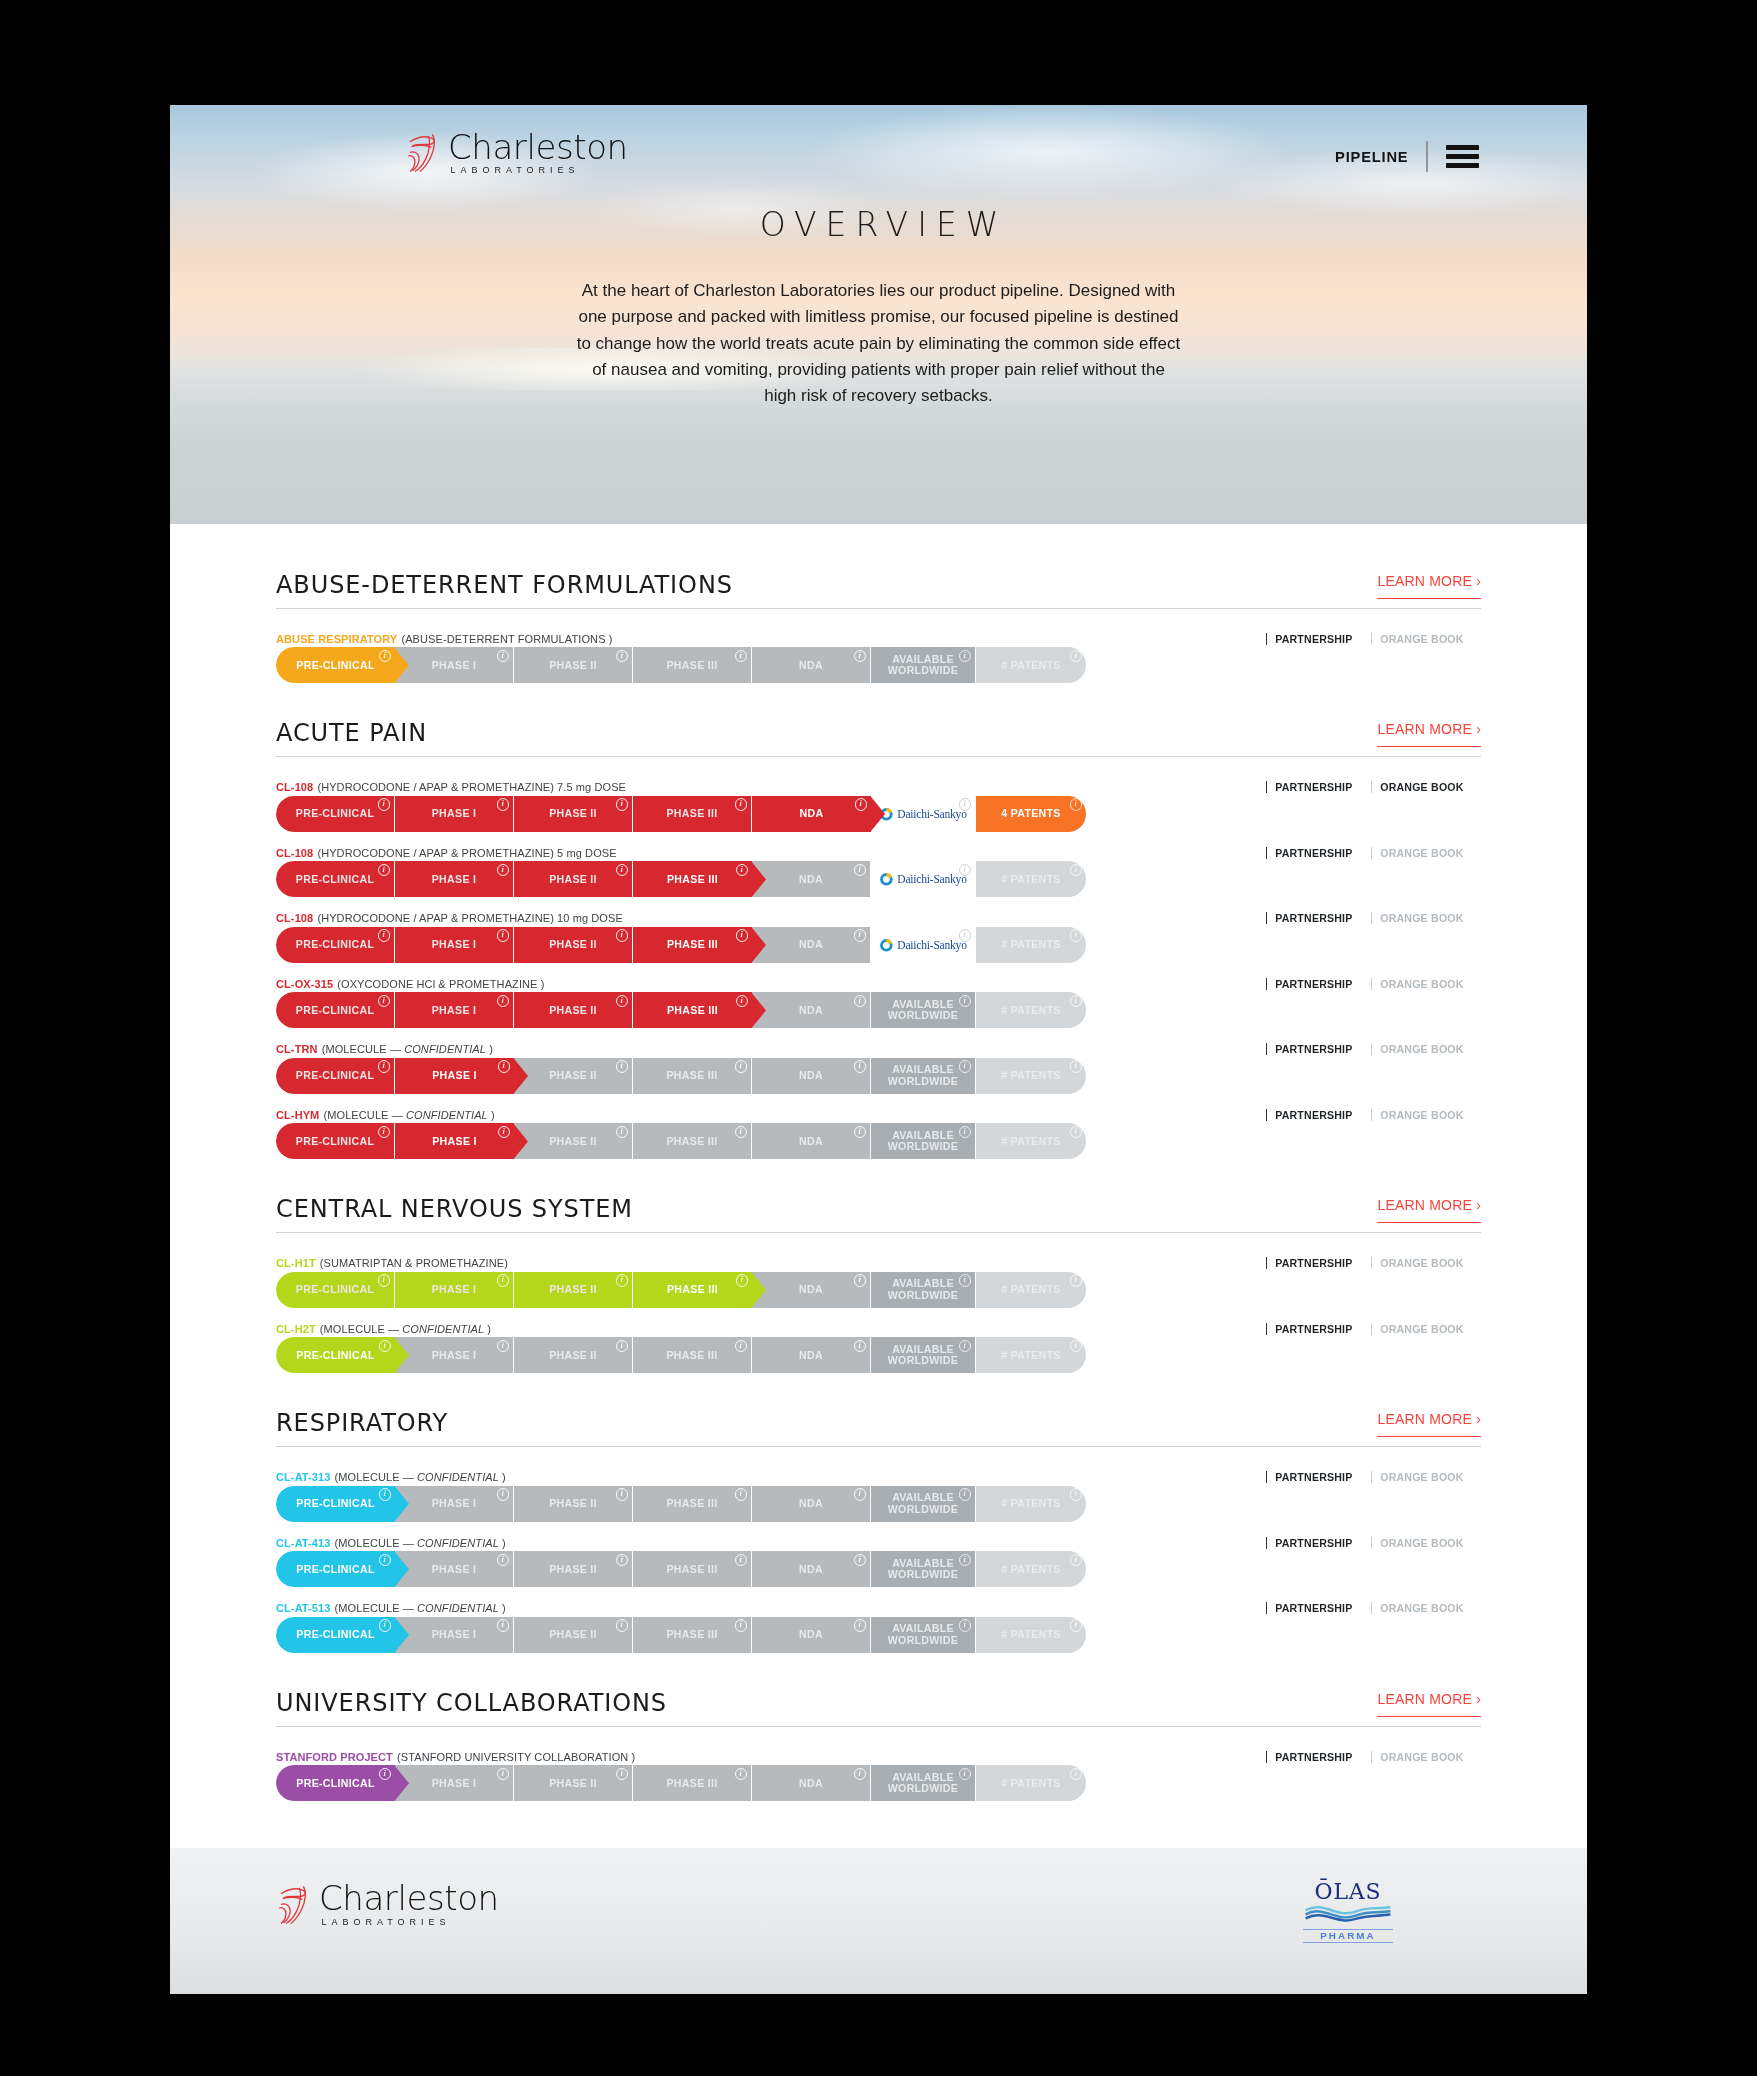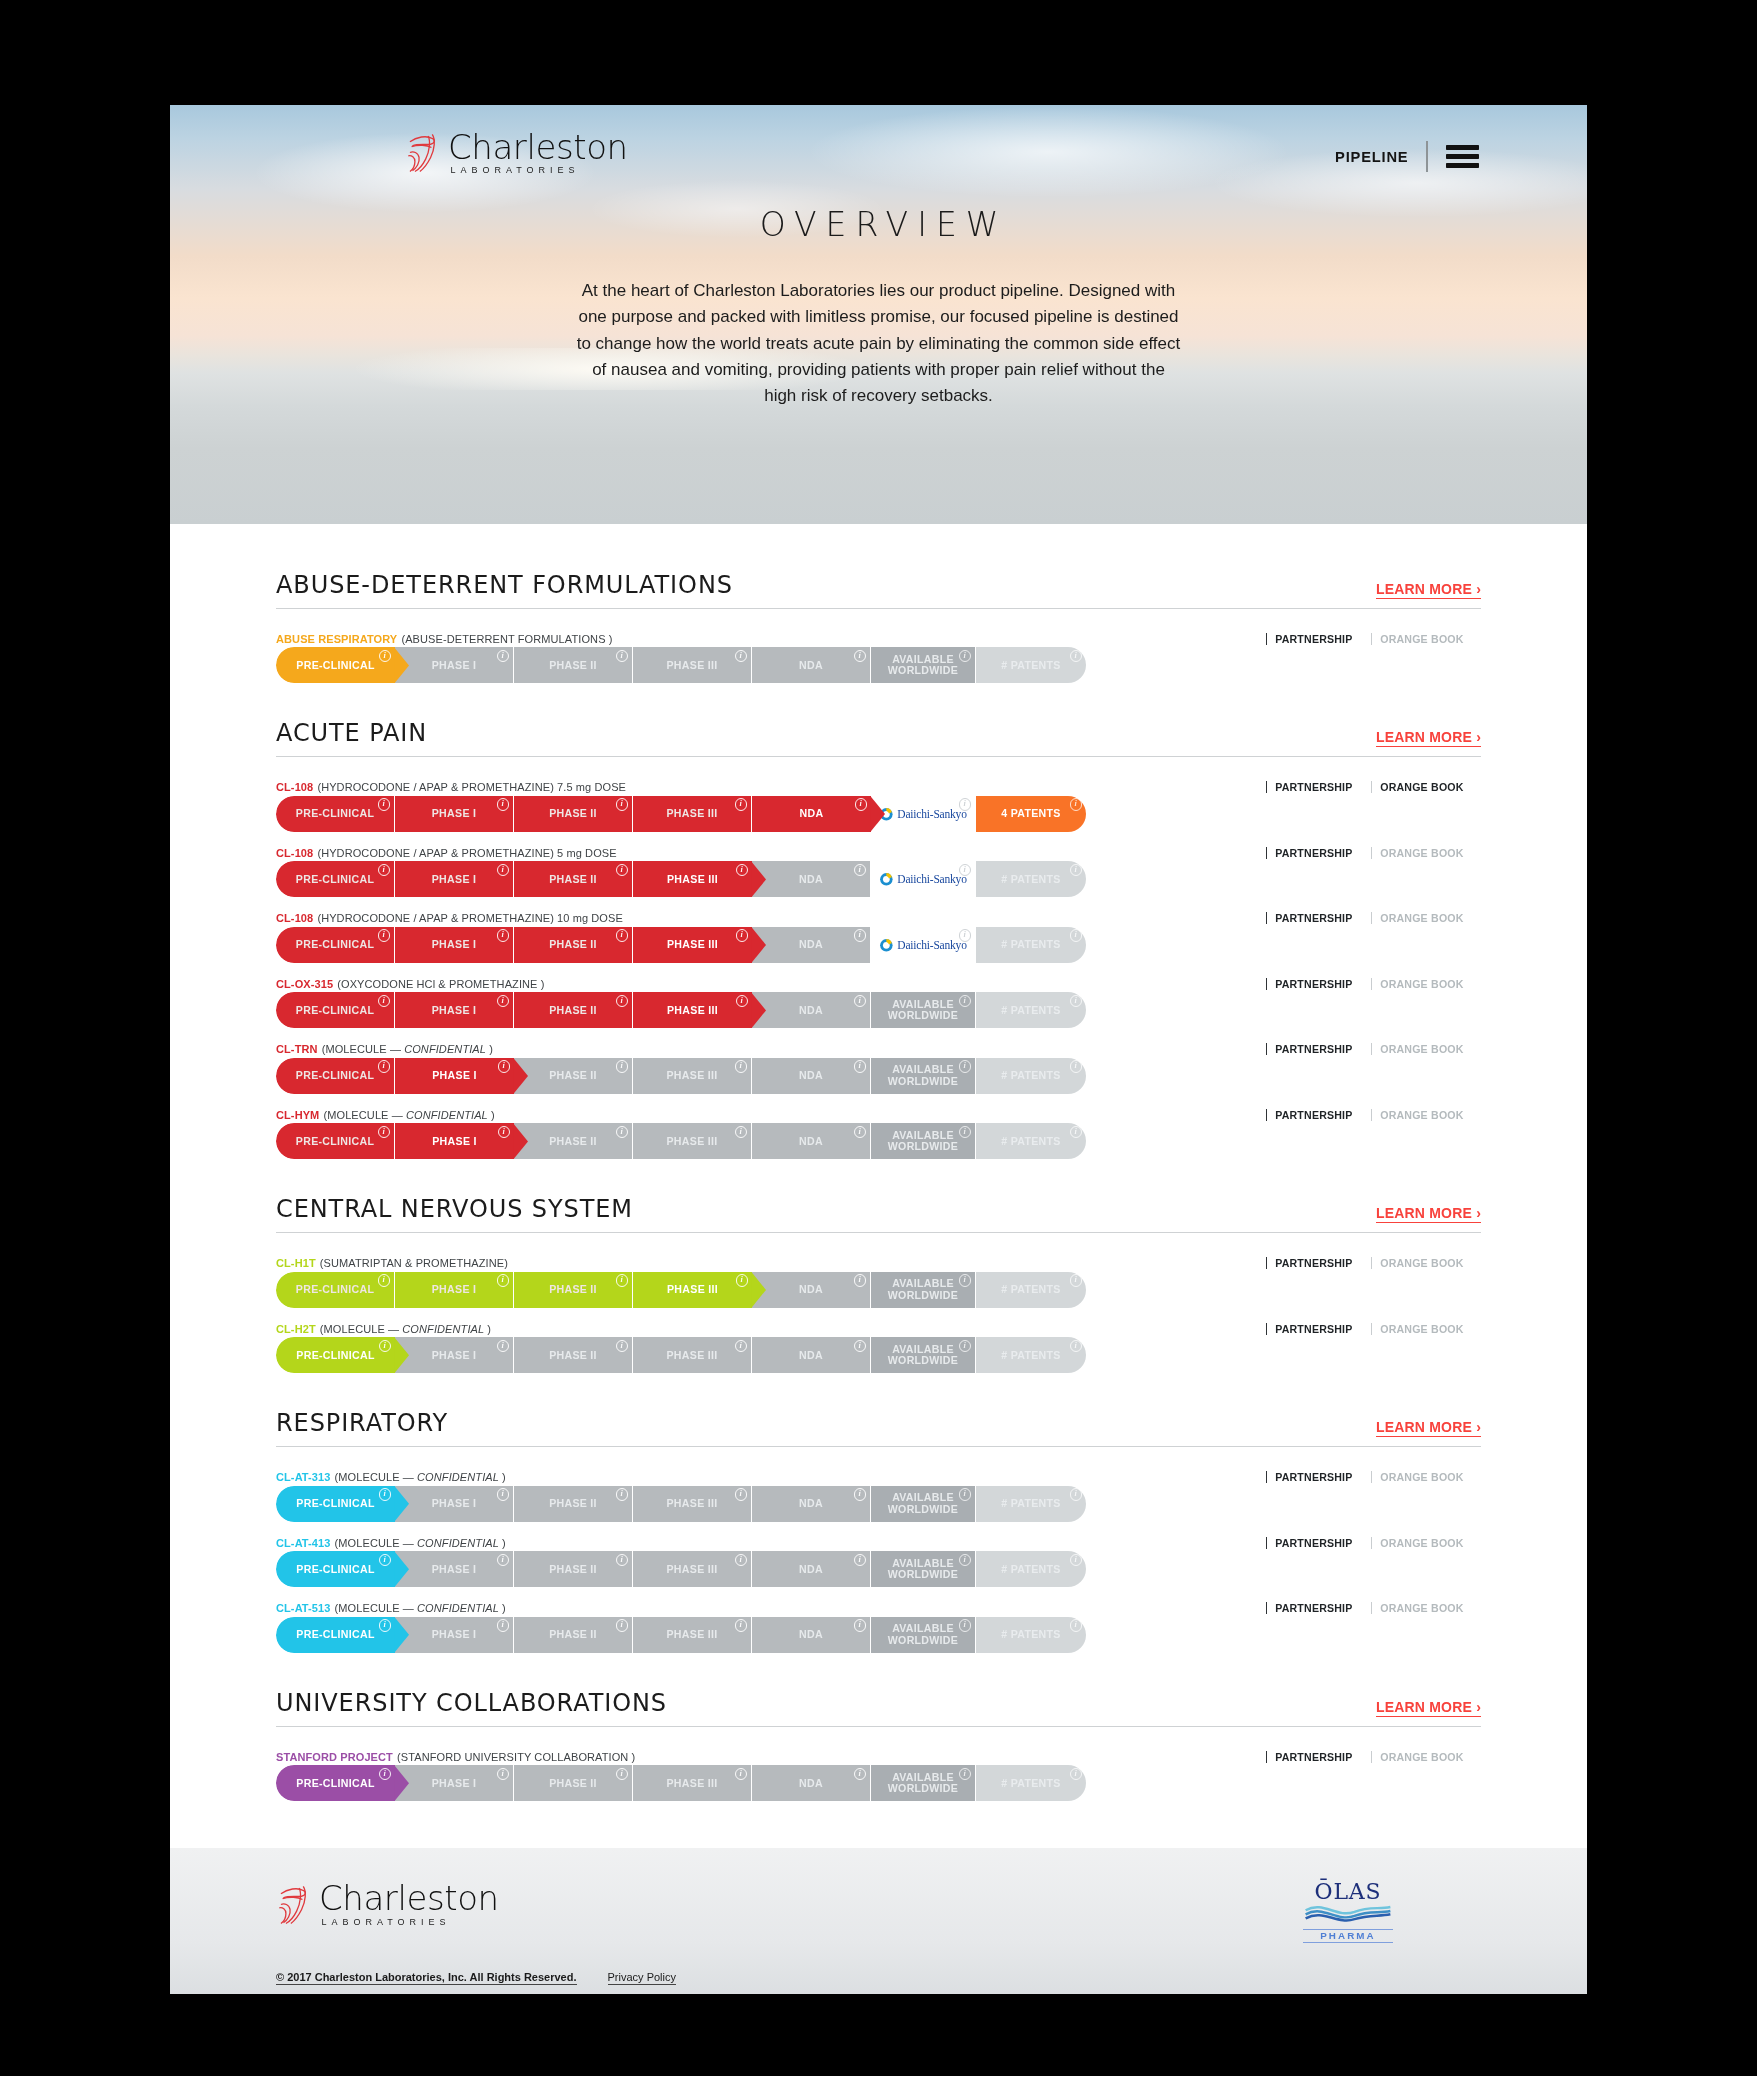--- a/index.html
+++ b/index.html
@@ -90,22 +90,22 @@
   .sec-head {
     display:flex; align-items:flex-end; justify-content:space-between;
     padding: 0 0 9px 0;
     border-bottom:0.8px solid #cfd2d4;
   }
   .sec-title {
     font-size:24px; letter-spacing:0.9px; color:#1b1b1b; font-weight:400;
     font-family:"DejaVu Sans", sans-serif;
   }
   .learn {
-    font-size:14px; font-weight:bold; color:#f8423c; letter-spacing:0.2px;
-    border-bottom:1.6px solid #f8423c; padding-bottom:1px; cursor:pointer;
+    font-size:14px; font-weight:normal; color:#f8423c; letter-spacing:0.2px;
+    border-bottom:1.6px solid #f8423c; padding-bottom:9px; cursor:pointer;
     white-space:nowrap;
   }
 
   .section { margin-bottom:36px; }
   .rows { margin-top:19.6px; }
 
   .prow { margin-bottom:10.6px; }
 
   .prow-head {
     display:flex; align-items:flex-end;
@@ -837,19 +837,15 @@
         <div class="olas-word">ŌLAS</div>
         <svg class="olas-waves" viewBox="0 0 108 28">
           <path d="M2 10 C24 -2, 40 20, 62 12 C80 5, 92 9, 106 6" fill="none" stroke="#6fc4dd" stroke-width="3"></path>
           <path d="M2 15 C24 3, 40 25, 62 17 C80 10, 92 14, 106 11" fill="none" stroke="#3e8fc6" stroke-width="3"></path>
           <path d="M2 20 C24 8, 40 28, 62 21 C80 15, 92 18, 106 15" fill="none" stroke="#2a5fae" stroke-width="3"></path>
         </svg>
         <div class="olas-pharma">PHARMA</div>
       </div>
     </div>
 
-    <div class="f-links">
-      <span class="copy">© 2017 Charleston Laboratories, Inc. All Rights Reserved.</span>
-      <span>Privacy Policy</span>
-    </div>
   </div>
 </div>
 
 
 </body></html>

